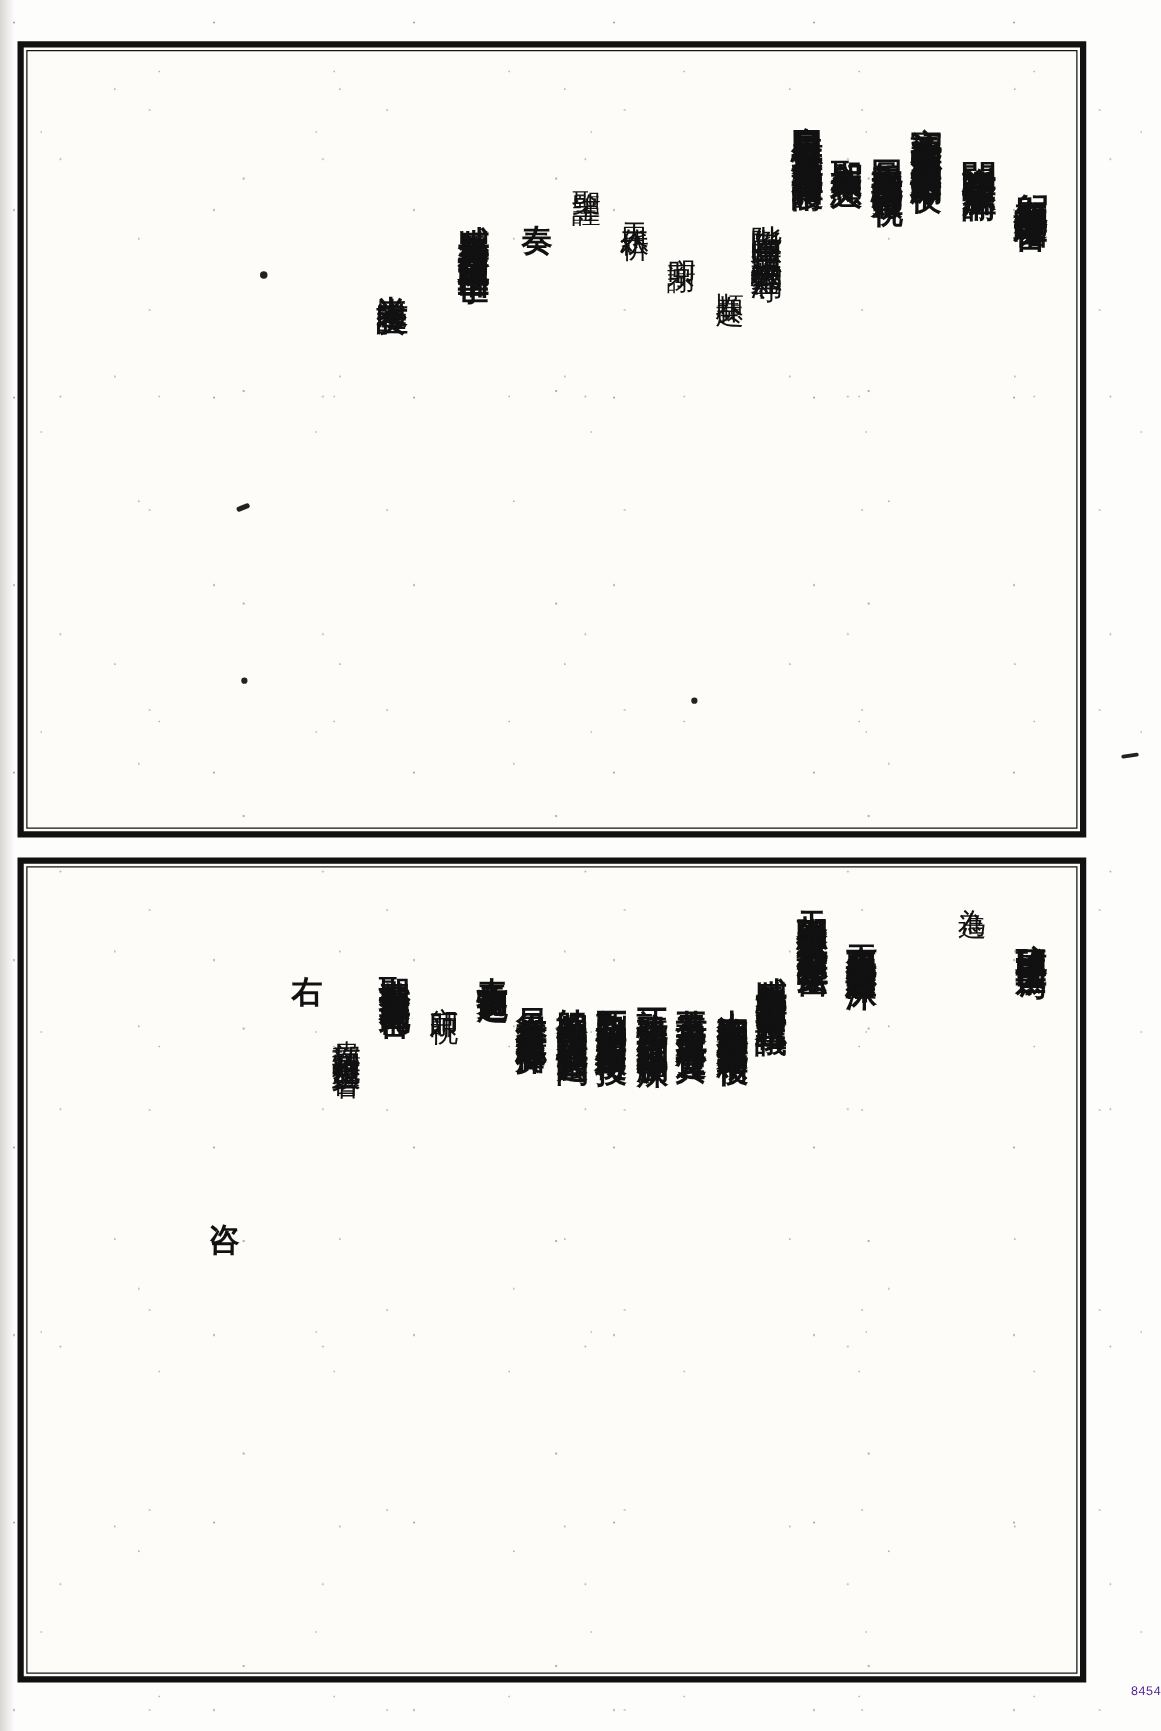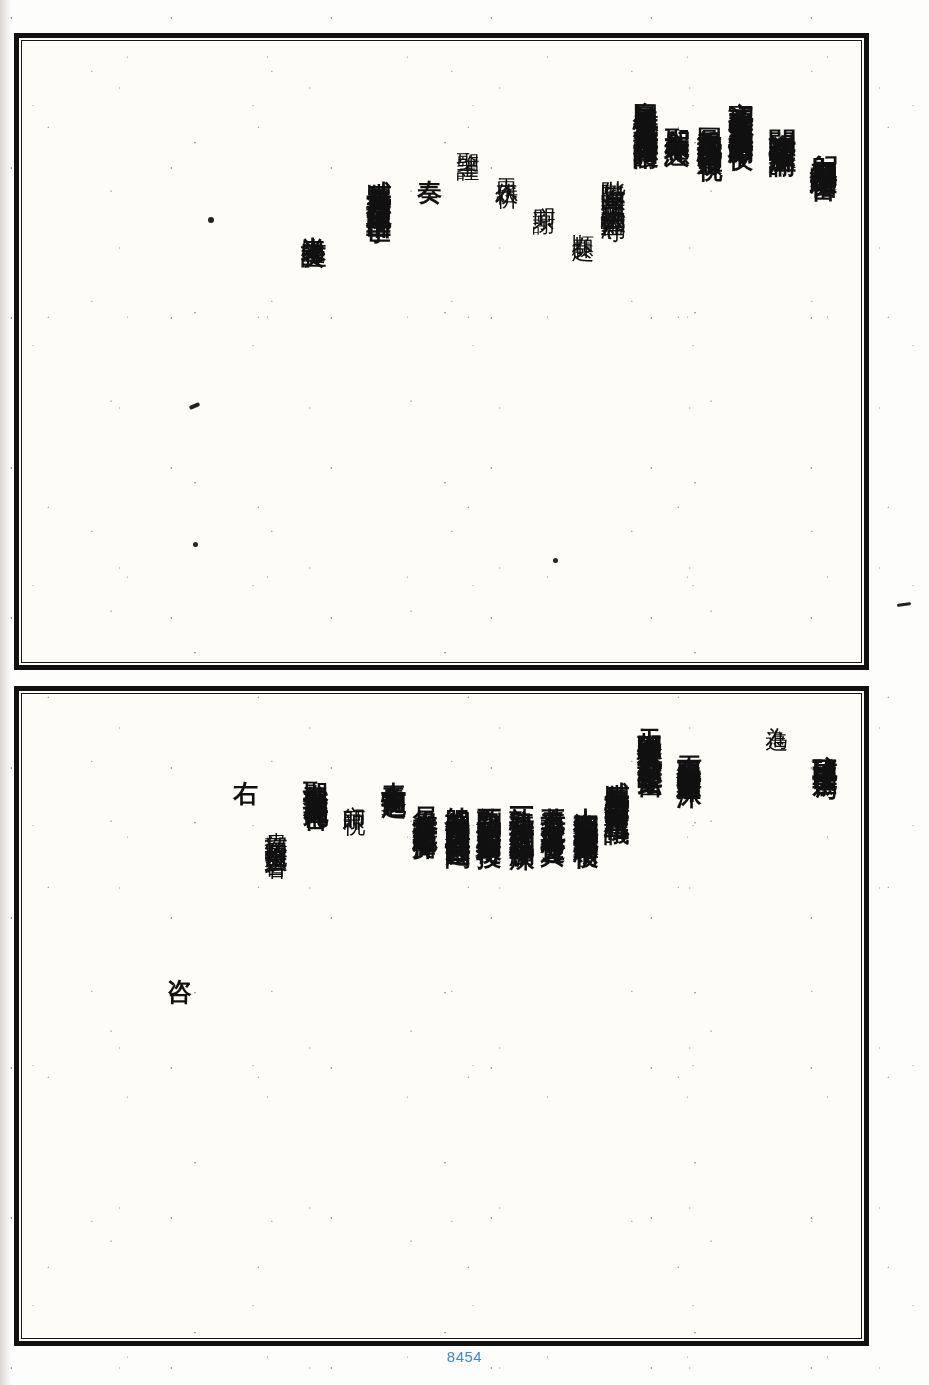--- a/index.html
+++ b/index.html
@@ -106,24 +106,24 @@
   .gap-m { margin-left: 14px; }
   .gap-l { margin-left: 24px; }
   .gap-xl{ margin-left: 40px; }
   .gap-xxl{margin-left: 62px; }
 
   .page-number {
     position: absolute;
     left: 0;
     right: 0;
     top: 1348px;
-    text-align: center;
+    text-align: right;
     font-family: "Liberation Sans", sans-serif;
-    font-size: 15px;
-    color: #3b82f6;
+    font-size: 10px;
+    color: #4c1d95;
     letter-spacing: .5px;
   }
 
   
   .mark {
     position: absolute;
     background: #222;
     border-radius: 50%;
   }
   #mark-a { left: 208px; top: 217px; width: 6px; height: 6px; }

